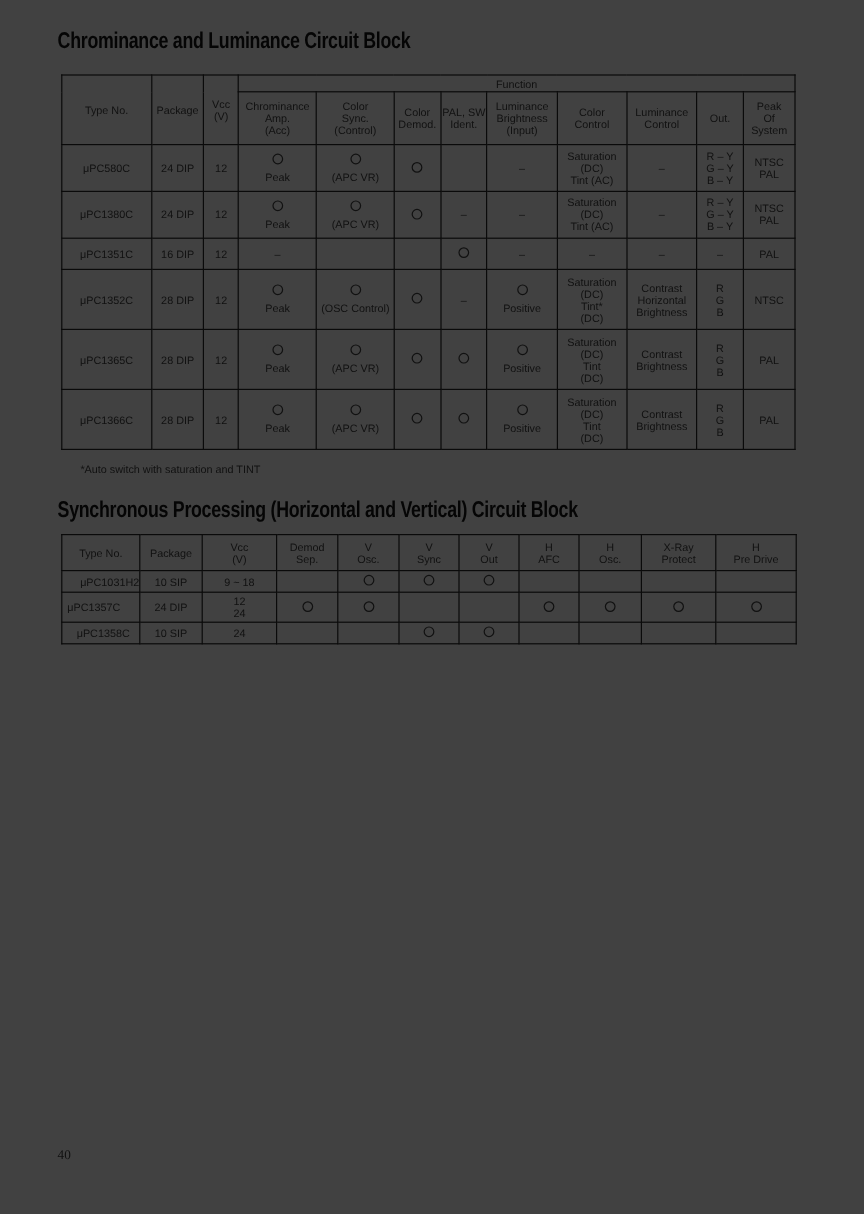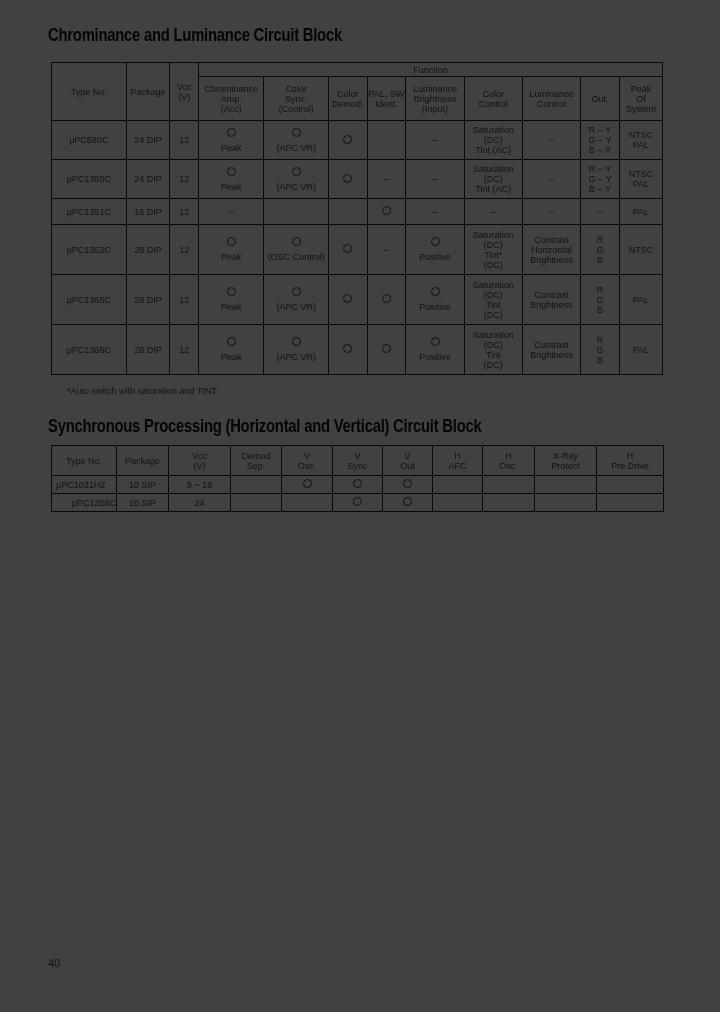--- a/index.html
+++ b/index.html
@@ -14,21 +14,21 @@
   }
   table { border-collapse:collapse; position:absolute; table-layout:fixed; }
   td, th {
     border:1px solid #0a0a0a; font-size:9px; text-align:center; vertical-align:middle;
     font-weight:normal; padding:0; line-height:10px; color:#111;
   }
   .circ { display:inline-block; width:9px; height:9px; border:1px solid #111; border-radius:50%; box-sizing:border-box; }
   .sub { display:block; margin-top:4px; }
   .stack span { display:block; }
   .foot { position:absolute; font-size:9px; color:#111;margin-left:16px; }
-  .pagenum { position:absolute; font-size:11px; color:#111; }
+  .pagenum { position:absolute; font-size:11px; color:#111;font-family:Liberation Serif, serif; }
 </style>
 </head>
 <body>
 
 <div class="title" style="top:24px;">Chrominance and Luminance Circuit Block</div>
 
 <table id="t1" style="left:51px; top:62px; width:612px;">
   <colgroup>
     <col style="width:73px">
       <col style="width:43px">
@@ -317,36 +317,52 @@
           <span>Protect</span>
         </td>
         <td class="stack">
           <span>H</span>
           <span>Pre Drive</span>
         </td>
       </tr>
     </thead>
   <tbody id="t2body">
       <tr style="height:18px">
-        <td style="text-align:left;padding-left:4px">μPC1031H2</td>
+        <td style="text-align:right;padding-left:4px">μPC1031H2</td>
         <td>10 SIP</td>
         <td class="stack">
           <span>9 ~ 18</span>
         </td>
         <td></td>
         <td><span class="circ"></span></td>
         <td><span class="circ"></span></td>
         <td><span class="circ"></span></td>
         <td></td>
         <td></td>
         <td></td>
         <td></td>
       </tr>
+      <tr style="height:25px">
+        <td style="text-align:left;padding-left:4px">μPC1357C</td>
+        <td>24 DIP</td>
+        <td class="stack">
+          <span>12</span>
+          <span>24</span>
+        </td>
+        <td><span class="circ"></span></td>
+        <td><span class="circ"></span></td>
+        <td></td>
+        <td></td>
+        <td><span class="circ"></span></td>
+        <td><span class="circ"></span></td>
+        <td><span class="circ"></span></td>
+        <td><span class="circ"></span></td>
+      </tr>
       <tr style="height:18px">
-        <td style="text-align:right;padding-left:4px">μPC1358C</td>
+        <td style="text-align:center;padding-left:4px">μPC1358C</td>
         <td>10 SIP</td>
         <td class="stack">
           <span>24</span>
         </td>
         <td></td>
         <td></td>
         <td><span class="circ"></span></td>
         <td><span class="circ"></span></td>
         <td></td>
         <td></td>

